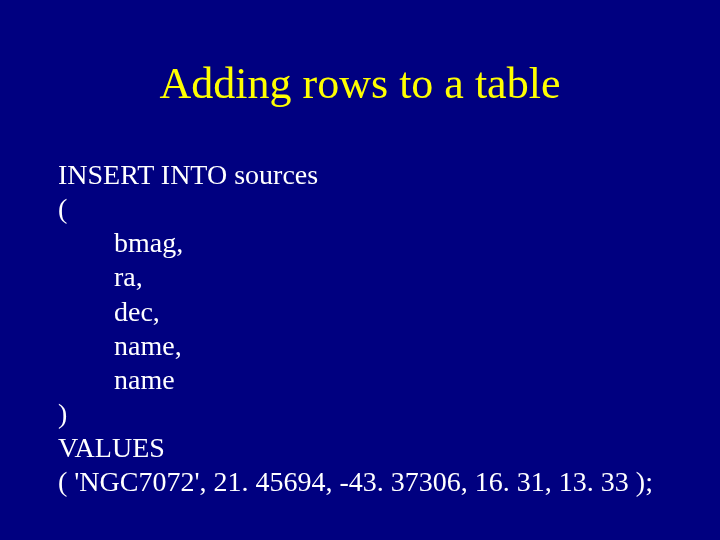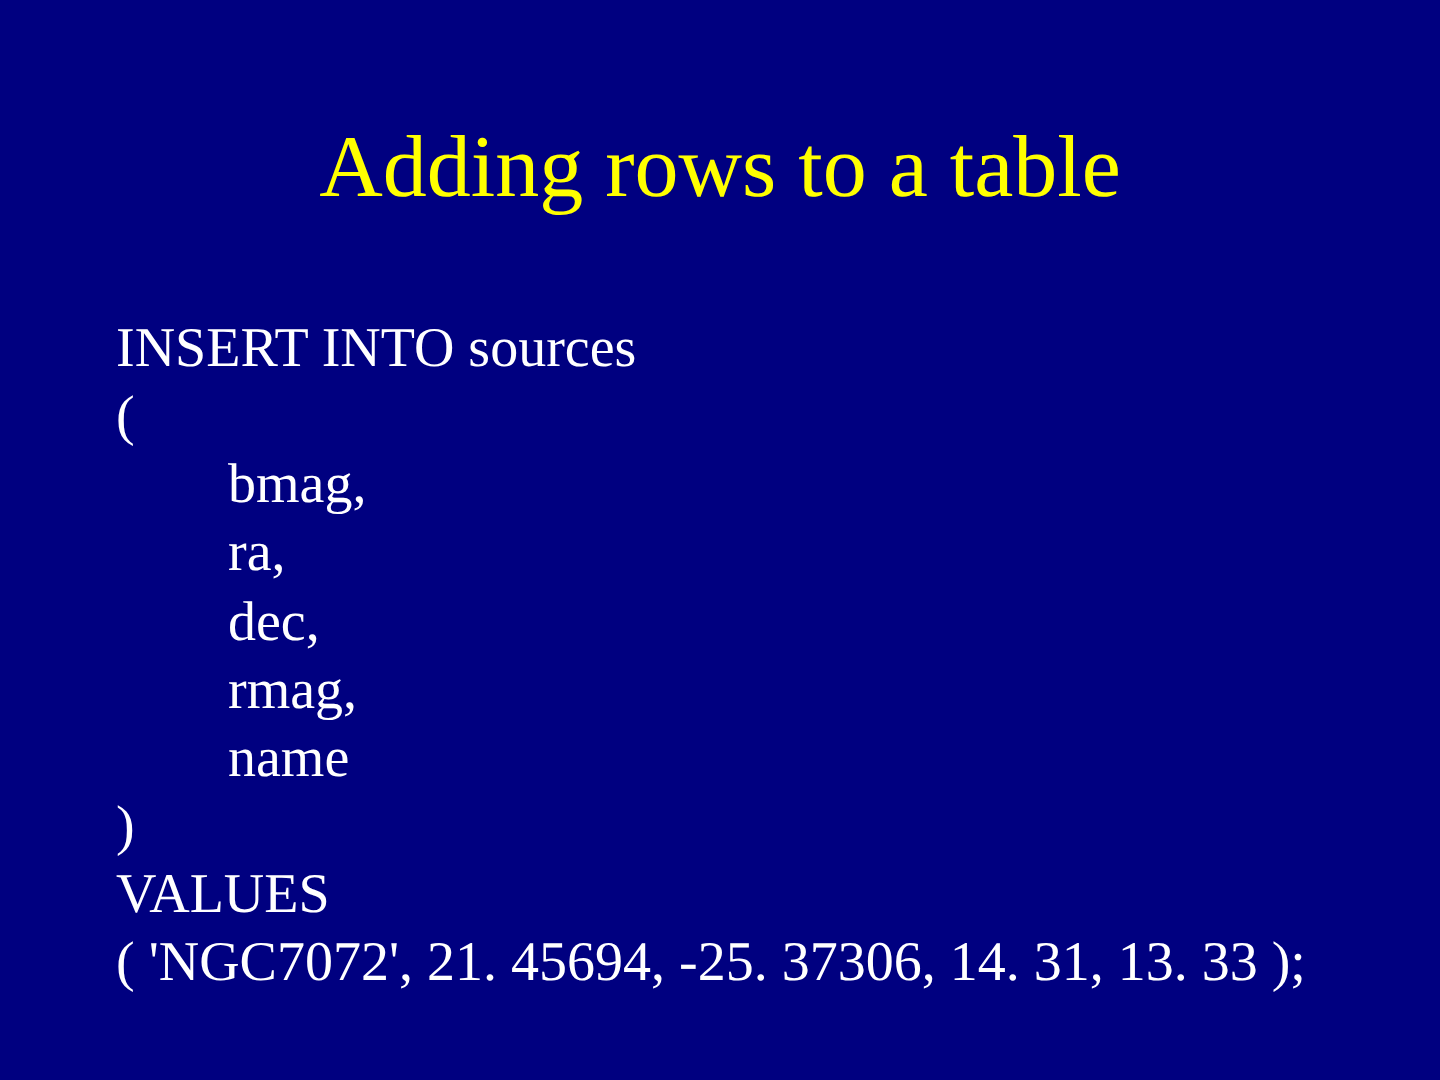--- a/index.html
+++ b/index.html
@@ -39,18 +39,18 @@
 </head>
 <body>
 
 <div class="slide">
   <div class="title">Adding rows to a table</div>
   <div class="body"><span>INSERT INTO sources</span>
 <span>(</span>
 <span>        bmag,</span>
 <span>        ra,</span>
 <span>        dec,</span>
-<span>        rmag,</span>
+<span>        name,</span>
 <span>        name</span>
 <span>)</span>
 <span>VALUES</span>
-<span>( 'NGC7072', 21. 45694, -25. 37306, 14. 31, 13. 33 );</span></div>
+<span>( 'NGC7072', 21. 45694, -43. 37306, 16. 31, 13. 33 );</span></div>
 </div>
 
 </body></html>

